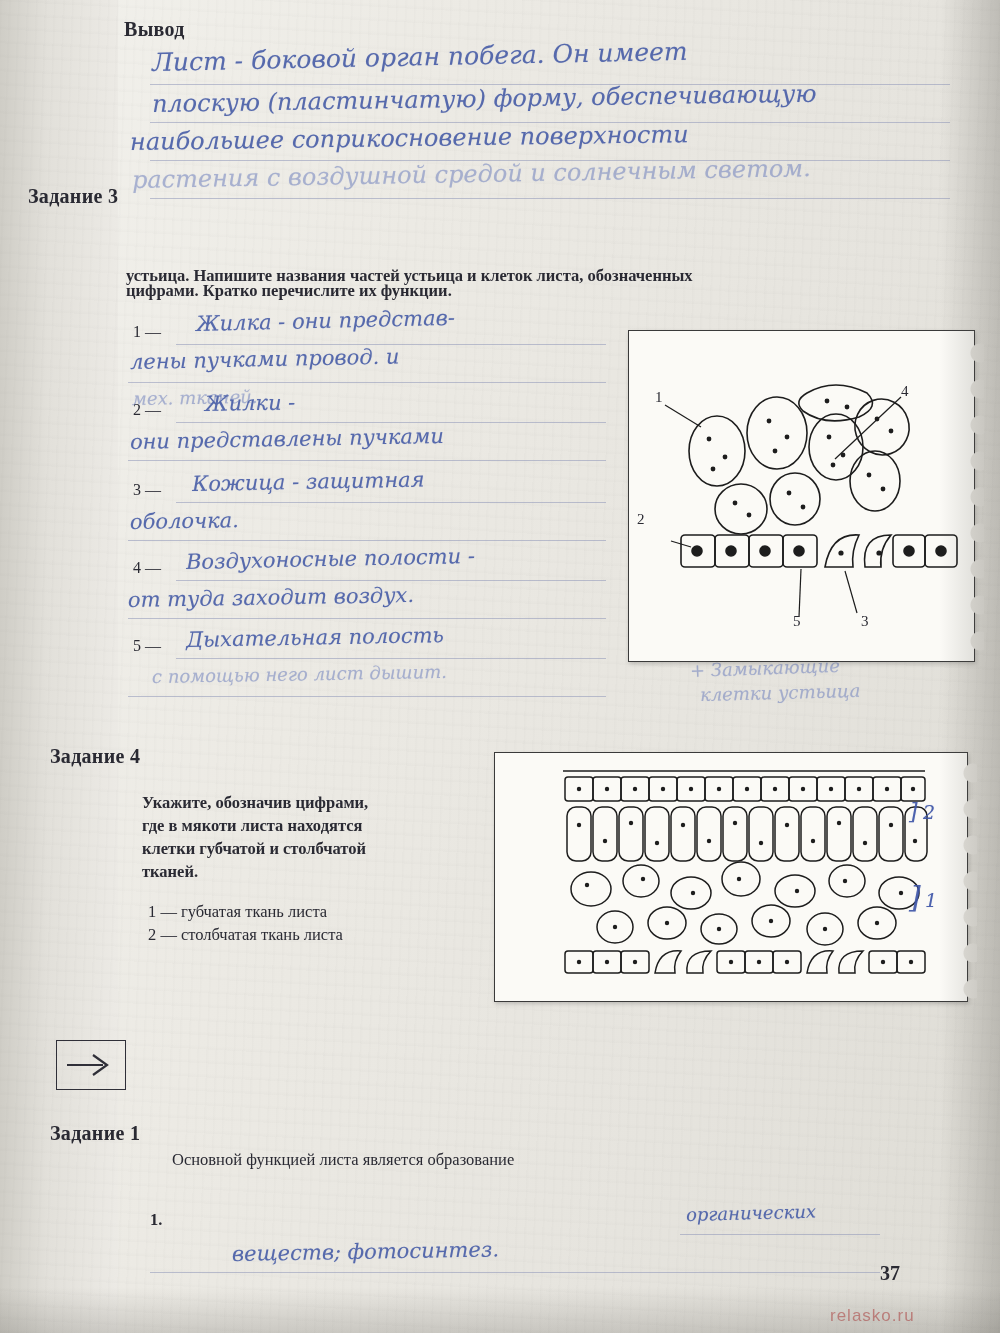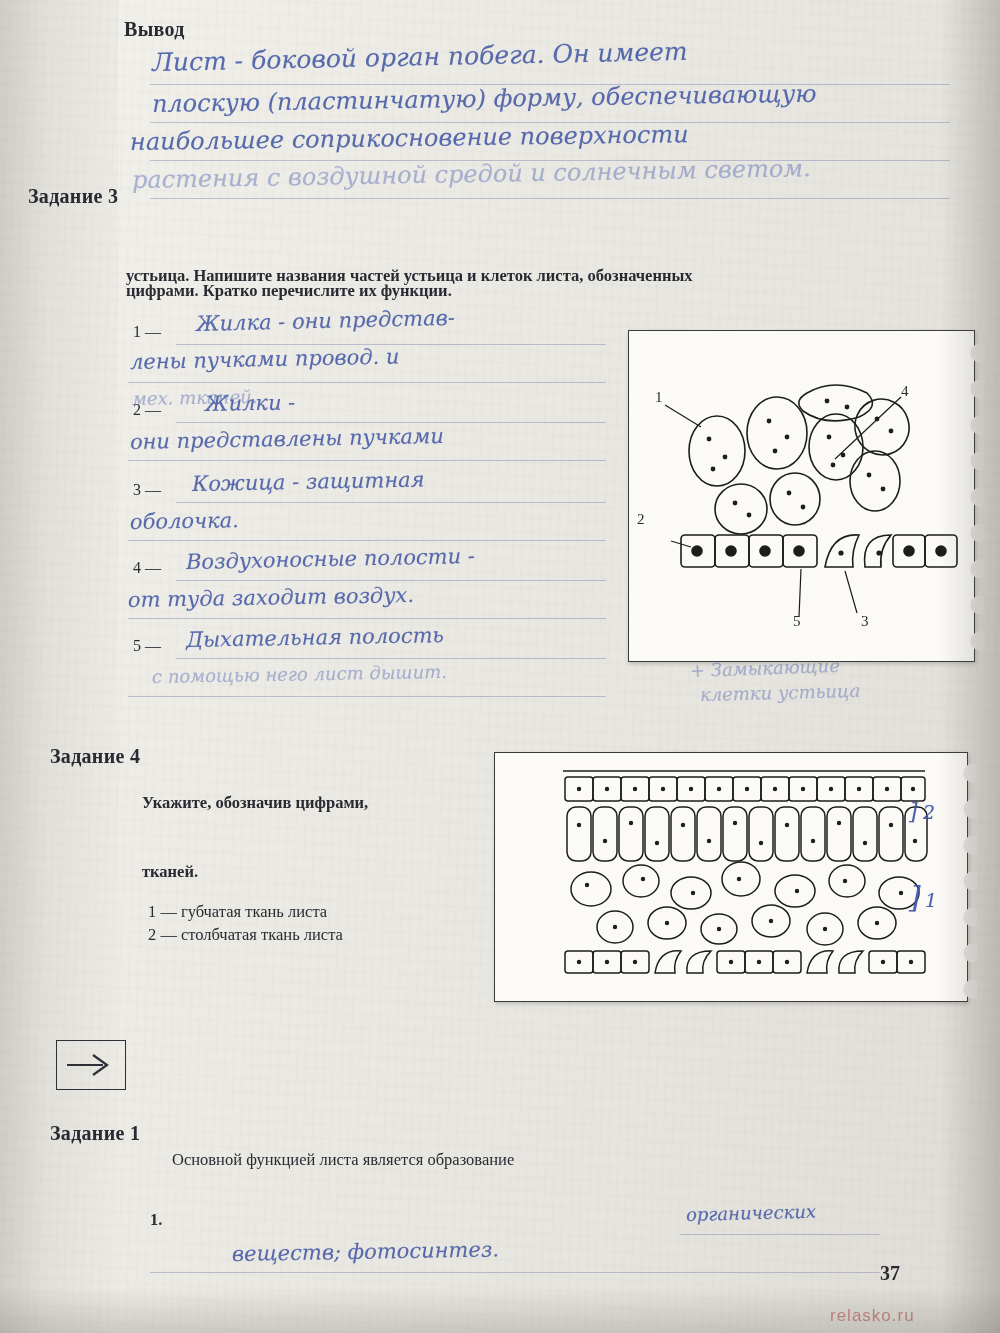--- a/index.html
+++ b/index.html
@@ -227,20 +227,22 @@
     <div class="pt" style="left:26px;top:58px;font-size:15px;">1</div>
     <div class="pt" style="left:8px;top:180px;font-size:15px;">2</div>
     <div class="pt" style="left:232px;top:282px;font-size:15px;">3</div>
     <div class="pt" style="left:272px;top:52px;font-size:15px;">4</div>
     <div class="pt" style="left:164px;top:282px;font-size:15px;">5</div>
   </div>
 
   <div class="pt h-task" style="left:50px;top:745px;">Задание 4</div>
 
   <div class="pt body-t" style="left:142px;top:790px;">Укажите, обозначив цифрами,</div>
+  <div class="pt body-t" style="left:142px;top:813px;">где в мякоти листа находятся</div>
+  <div class="pt body-t" style="left:142px;top:836px;">клетки губчатой и столбчатой</div>
   <div class="pt body-t" style="left:142px;top:859px;">тканей.</div>
 
   <div class="pt plain" style="left:148px;top:900px;font-size:16.5px;">1 — губчатая ткань листа</div>
   <div class="pt plain" style="left:148px;top:923px;font-size:16.5px;">2 — столбчатая ткань листа</div>
 
   <div class="fig" style="left:494px;top:752px;width:472px;height:248px;">
     <div class="torn" style="background:
       radial-gradient(circle at 16px 20px, #e6e4de 9px, rgba(0,0,0,0) 10px),
       radial-gradient(circle at 16px 56px, #e6e4de 9px, rgba(0,0,0,0) 10px),
       radial-gradient(circle at 16px 92px, #e6e4de 9px, rgba(0,0,0,0) 10px),

